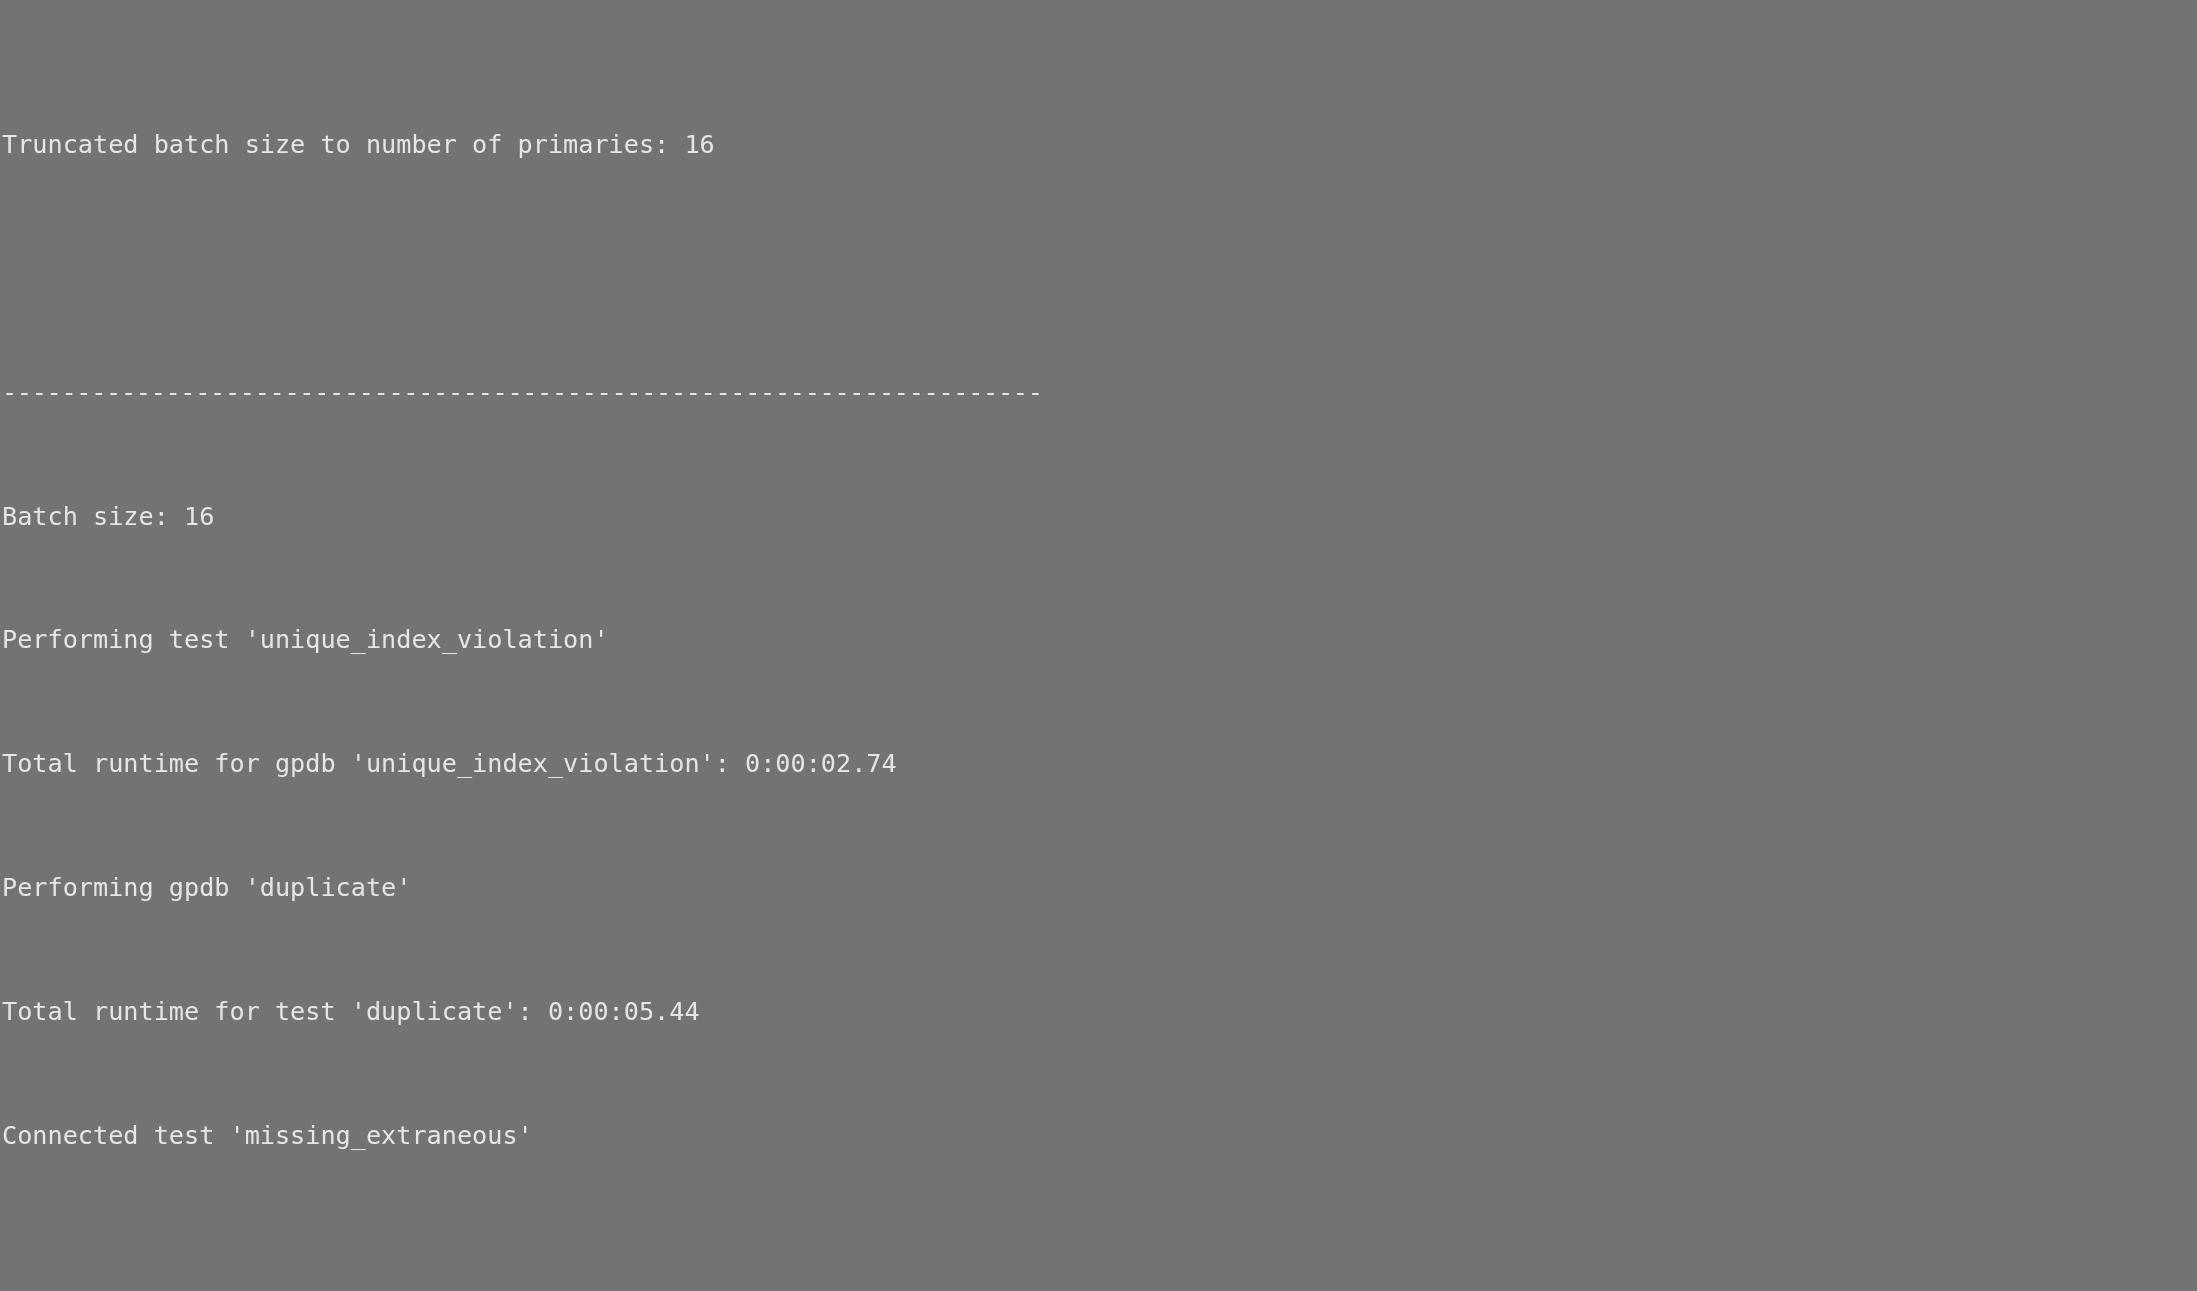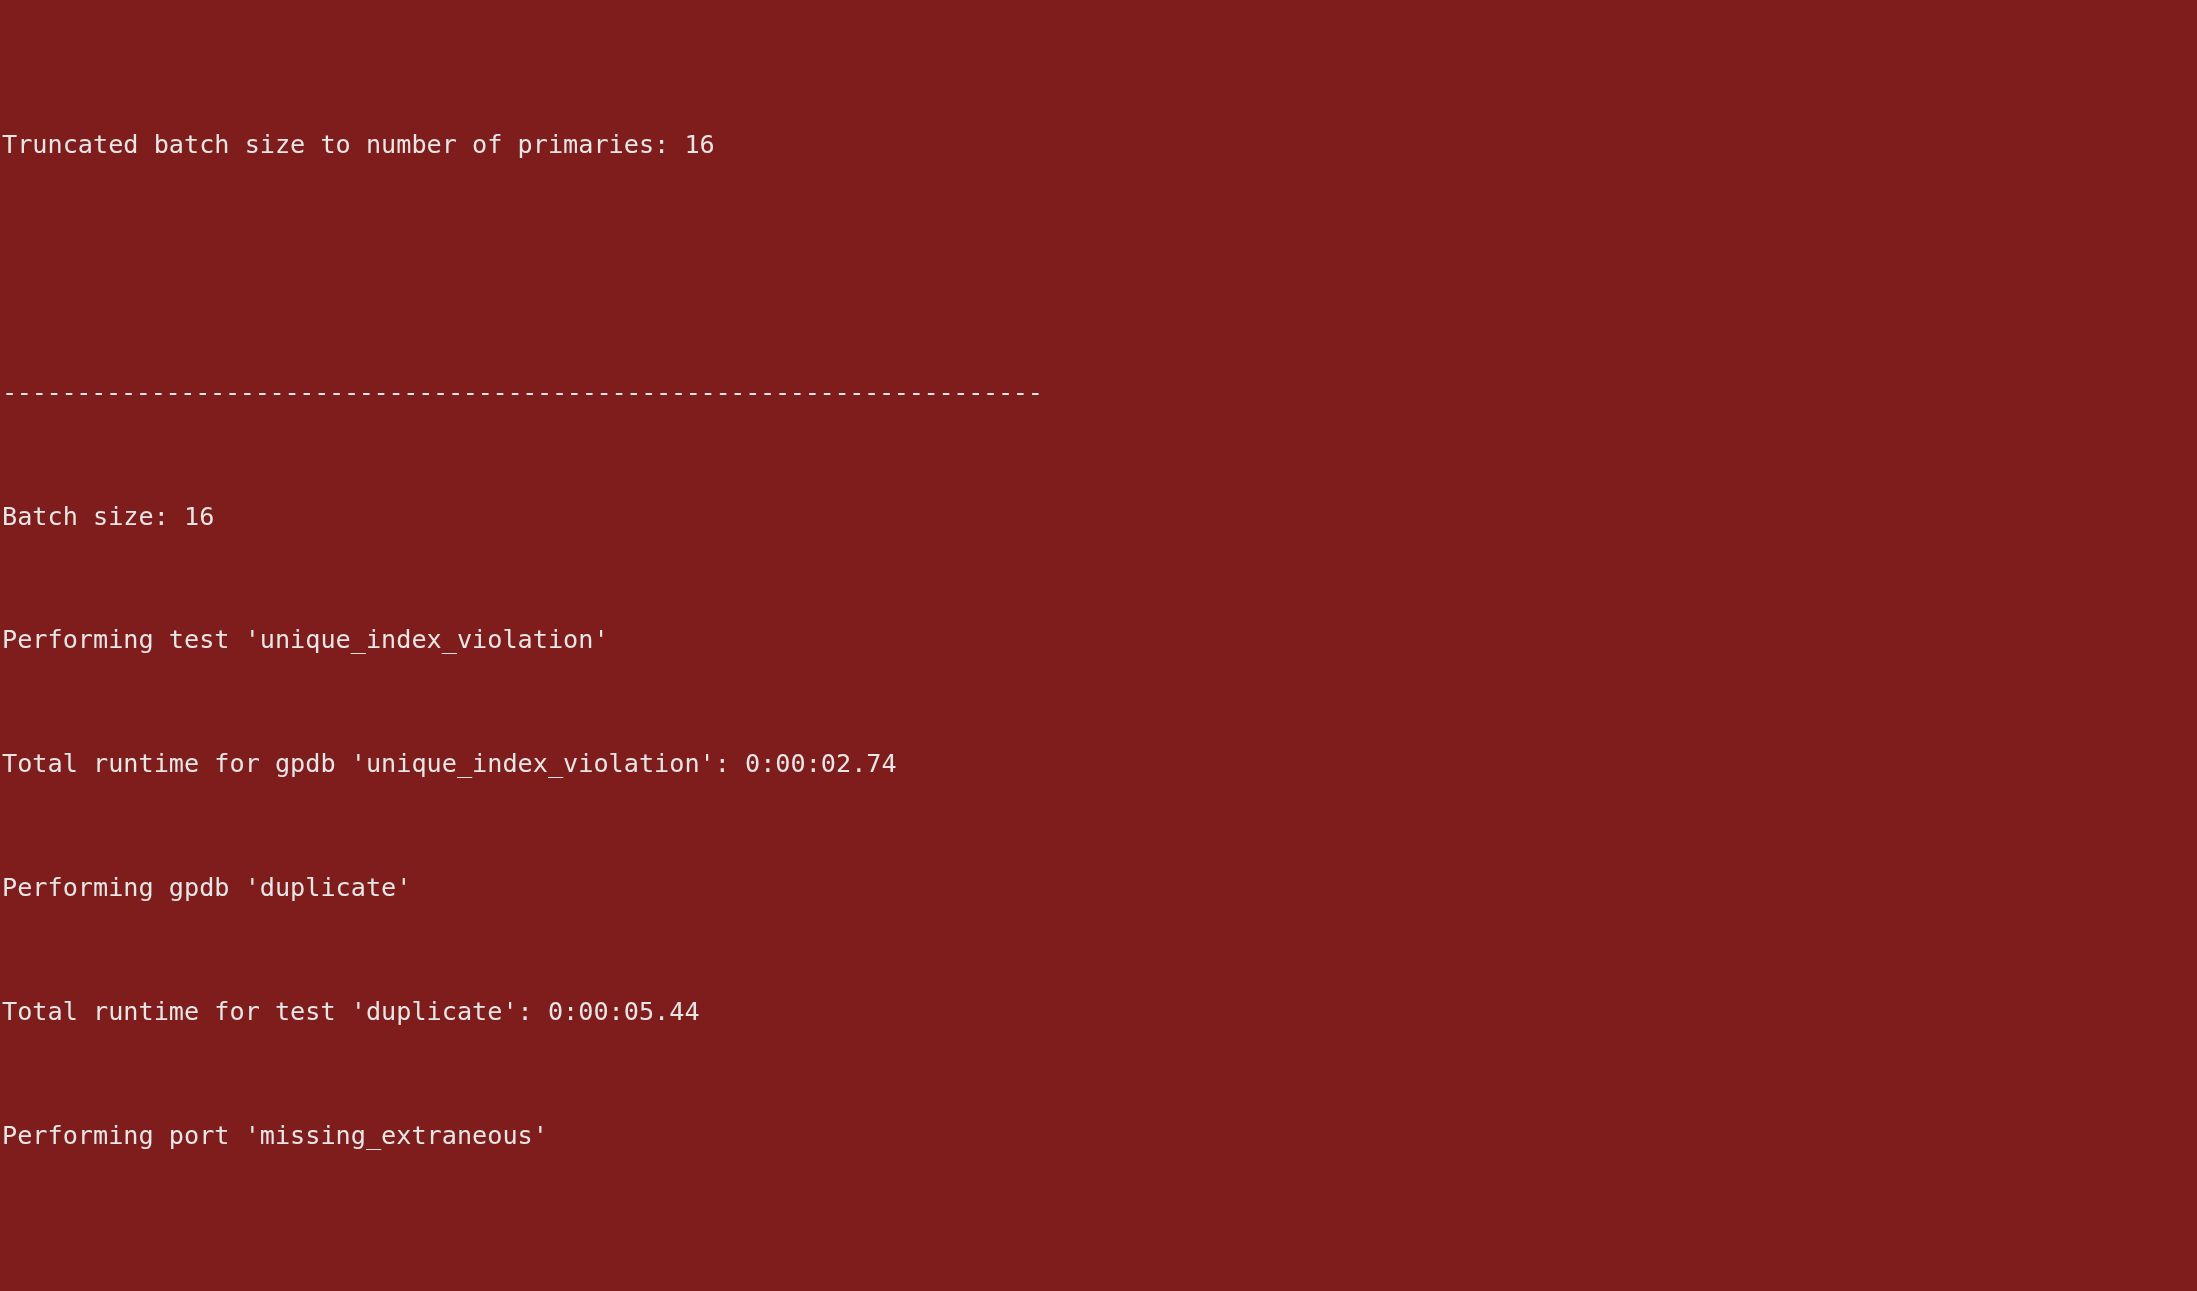--- a/index.html
+++ b/index.html
@@ -11,21 +11,21 @@
   body {
     width: 2197px;
     height: 1291px;
     overflow: hidden;
     font-family: "DejaVu Sans Mono", monospace;
   }
   #terminal {
     position: relative;
     width: 2197px;
     height: 1291px;
-    background: #7f1d1d;
+    background: #737373;
     color: #e6e6e6;
     font-family: "DejaVu Sans Mono", monospace;
     font-size: 25.2px;
     line-height: 41.3px;
     letter-spacing: 0px;
     padding: 0px 0px 0px 2px;
     box-sizing: border-box;
     white-space: pre;
     overflow: hidden;
   }
@@ -49,21 +49,21 @@
 <div id="terminal">
 
   <span class="line">Truncated batch size to number of primaries: 16</span>
   <span class="line blank"></span>
   <span class="line sep">----------------------------------------------------------------------</span>
   <span class="line">Batch size: 16</span>
   <span class="line">Performing test 'unique_index_violation'</span>
   <span class="line">Total runtime for gpdb 'unique_index_violation': 0:00:02.74</span>
   <span class="line">Performing gpdb 'duplicate'</span>
   <span class="line">Total runtime for test 'duplicate': 0:00:05.44</span>
-  <span class="line">Performing port 'missing_extraneous'</span>
+  <span class="line">Connected test 'missing_extraneous'</span>
   
   
   
   
   
   
   
   
   
   

